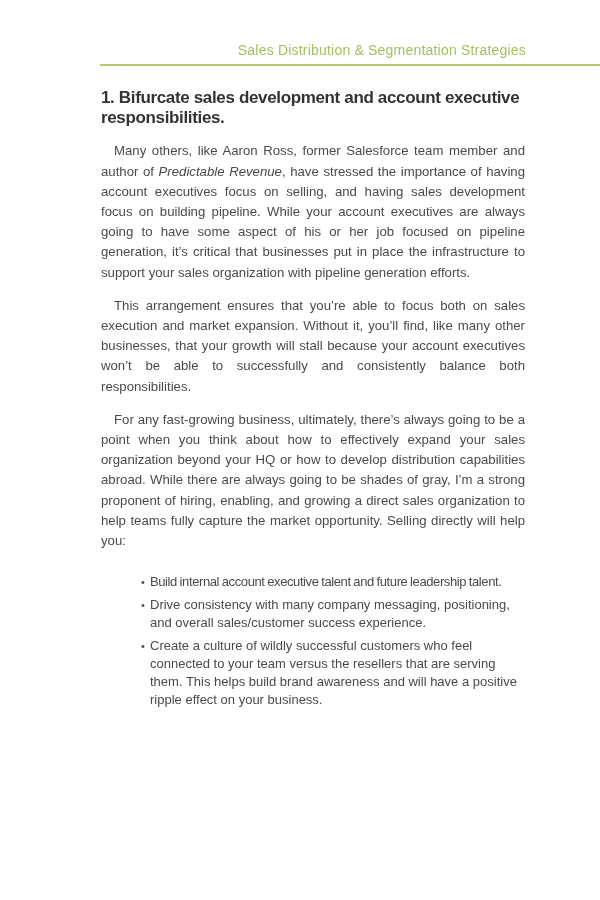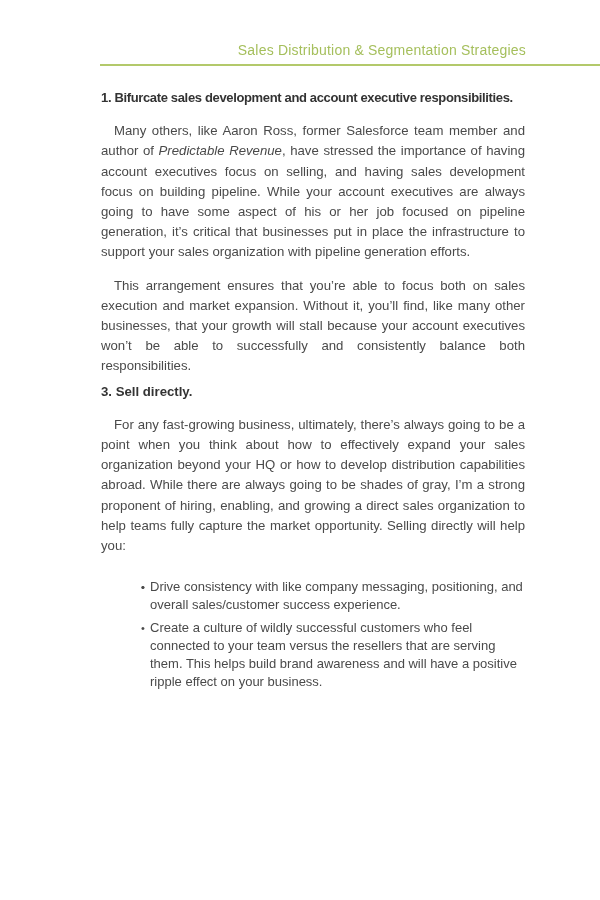--- a/index.html
+++ b/index.html
@@ -48,21 +48,21 @@
       line-height: 20.2px;
     }
     .heading {
       font-weight: bold;
       color: #333333;
       margin: 0 0 5px 0;
       font-size: 13.2px;
     }
     .heading.h1 {
       letter-spacing: -0.35px;
-      font-size: 13px;
+      font-size: 17px;
     }
     .para {
       margin: 13px 0 5px 0;
       text-indent: 13px;
       text-align: justify;
       text-align-last: left;
     }
     .para em {
       font-style: italic;
     }
@@ -103,30 +103,30 @@
   <div>
     <p class="heading h1">1. Bifurcate sales development and account executive responsibilities.</p>
     <p class="para"><span>Many others, like Aaron Ross, former Salesforce team member and author of </span><em>Predictable Revenue</em><span>, have stressed the importance of having account executives focus on selling, and having sales development focus on building pipeline. While your account executives are always going to have some aspect of his or her job focused on pipeline generation, it’s critical that businesses put in place the infrastructure to support your sales organization with pipeline generation efforts.</span></p>
     <p class="para tight-last">This arrangement ensures that you’re able to focus both on sales execution and market expansion. Without it, you’ll find, like many other businesses, that your growth will stall because your account executives won’t be able to successfully and consistently balance both responsibilities.</p>
   </div>
 
   <div>
   </div>
 
   <div>
-    <p class="heading">3. Sell directly.</p>
     <p class="para">For any fast-growing business, ultimately, there’s always going to be a point when you think about how to effectively expand your sales organization beyond your HQ or how to develop distribution capabilities abroad. While there are always going to be shades of gray, I’m a strong proponent of hiring, enabling, and growing a direct sales organization to help teams fully capture the market opportunity. Selling directly will help you:</p>
 
     <ul class="bullets">
       <li class="bullet tight">
         <span class="bullet-mark">•</span>
+        <span>Build internal account executive talent and future leadership talent.</span>
       </li>
       <li class="bullet">
         <span class="bullet-mark">•</span>
-        <span>Drive consistency with like company messaging, positioning, and overall sales/customer success experience.</span>
+        <span>Drive consistency with many company messaging, positioning, and overall sales/customer success experience.</span>
       </li>
       <li class="bullet">
         <span class="bullet-mark">•</span>
         <span>Create a culture of wildly successful customers who feel connected to your team versus the resellers that are serving them. This helps build brand awareness and will have a positive ripple effect on your business.</span>
       </li>
     </ul>
   </div>
 
 </div>
 

